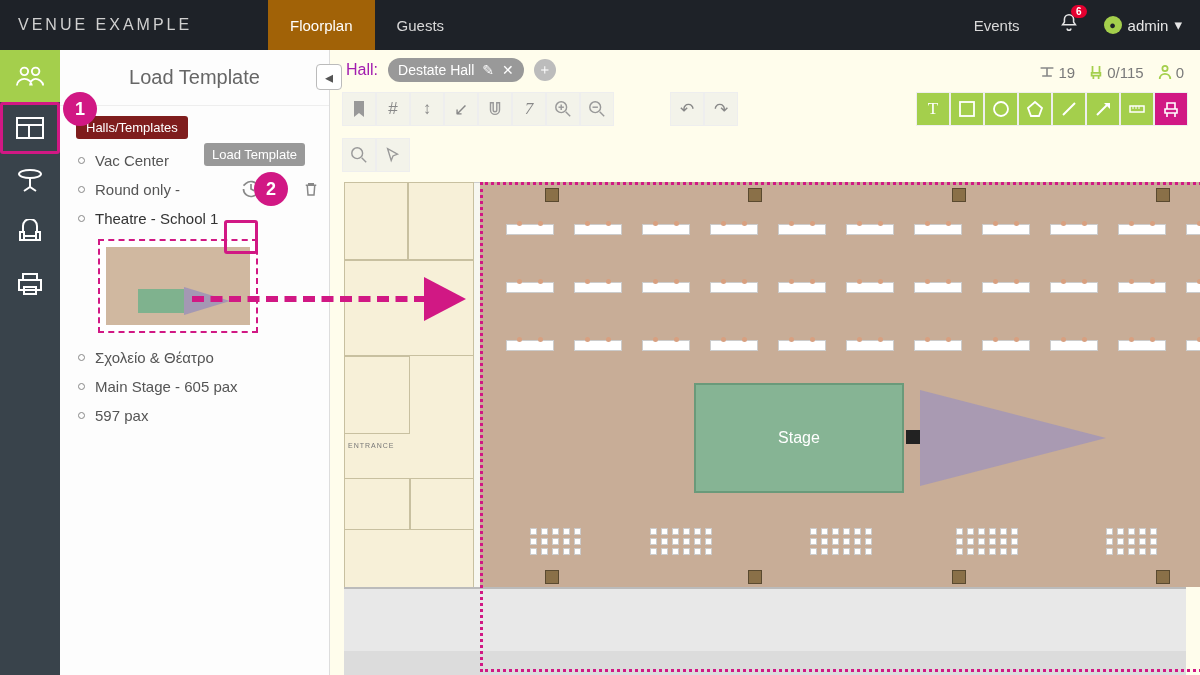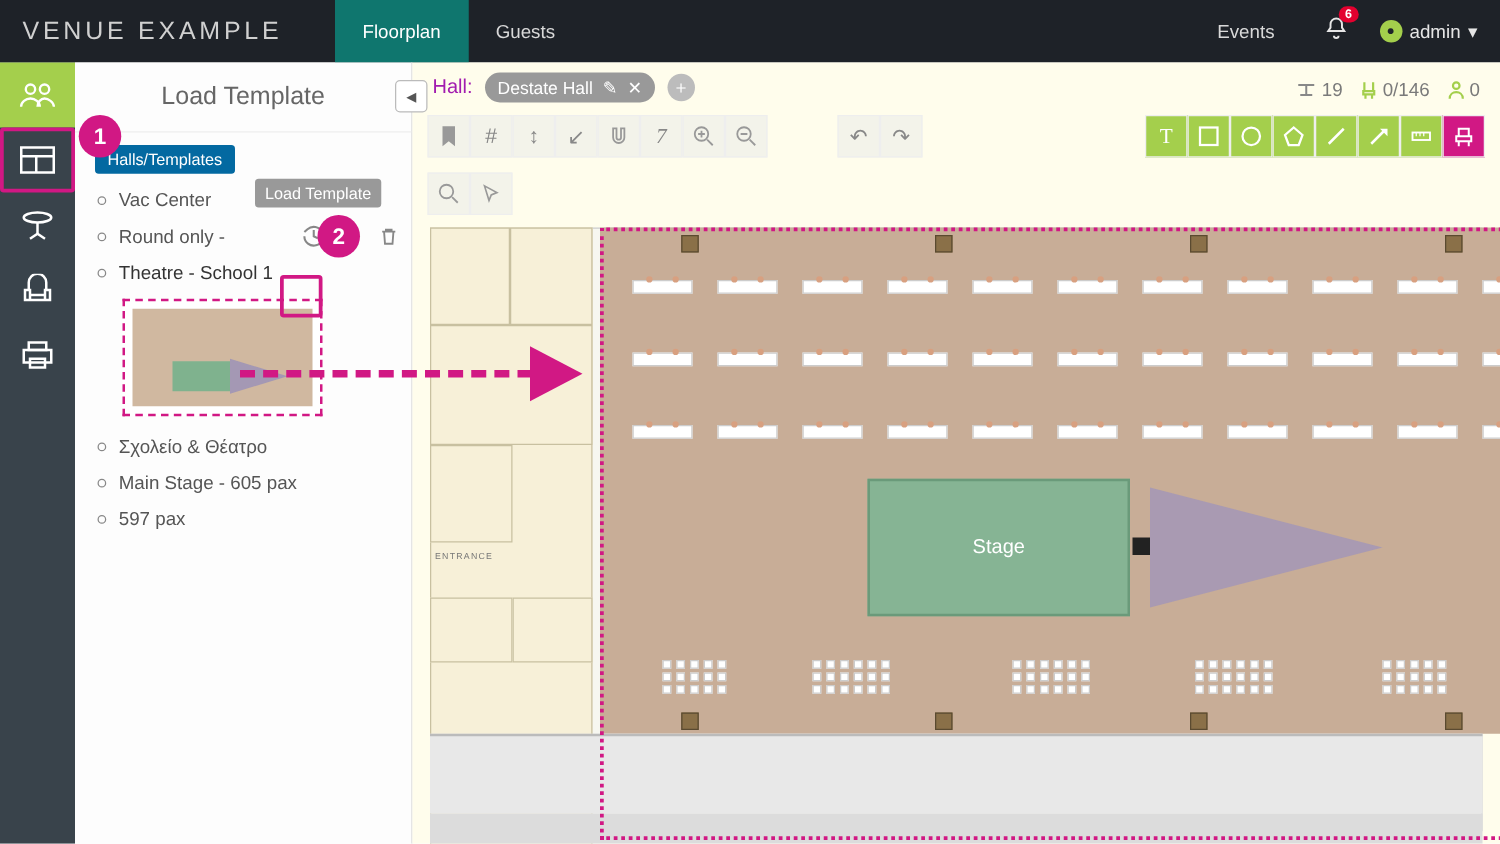--- a/index.html
+++ b/index.html
@@ -1,38 +1,38 @@
 <!DOCTYPE html>
 <html><head>
 <meta charset="utf-8">
 <style>
   *{box-sizing:border-box;margin:0;padding:0;font-family:Arial,Helvetica,sans-serif}
   body{width:1200px;height:675px;overflow:hidden;background:#fff;color:#666}
   
   .topnav{height:50px;background:#1e2228;display:flex;align-items:center;color:#cfcfcf;padding:0 18px;gap:10px}
-  .brand{font-size:20px;letter-spacing:3px;color:#d0d0d0;font-weight:400;width:240px}
+  .brand{font-size:16px;letter-spacing:3px;color:#d0d0d0;font-weight:400;width:240px}
   .tabs{display:flex;align-self:stretch}
   .tab{display:flex;align-items:center;padding:0 22px;font-size:15px;color:#d9d9d9;cursor:pointer}
-  .tab.active{background:#0f766e;color:#fff}
+  .tab.active{background:#a16207;color:#fff}
   .spacer{flex:1}
   .bell{position:relative;margin:0 14px}
   .badge{position:absolute;top:-7px;right:-7px;background:#e3002f;color:#fff;border-radius:10px;font-size:10px;padding:1px 5px;font-weight:bold}
   .user{display:flex;align-items:center;gap:6px;color:#e6e6e6;font-size:15px}
   .user-av{width:18px;height:18px;border-radius:50%;background:#a4cf4c;display:flex;align-items:center;justify-content:center;color:#1e2228;font-size:11px}
   
   .main{display:flex;height:625px}
   .rail{width:60px;background:#39434b;display:flex;flex-direction:column;align-items:center;padding-top:0}
   .rail .ritem{width:60px;height:52px;display:flex;align-items:center;justify-content:center;color:#fff;cursor:pointer}
   .rail .ritem.top{background:#a4cf4c}
   .rail .ritem.sel{border:3px solid #d11884;border-radius:3px}
   .rail svg{stroke:#fff;fill:none}
   
   .panel{width:270px;background:#fdfdfd;border-right:1px solid #ddd;display:flex;flex-direction:column;position:relative}
   .panel-hd{height:56px;display:flex;align-items:center;justify-content:center;font-size:20px;color:#666;border-bottom:1px solid #eee}
-  .pill-hd{position:absolute;left:16px;top:66px;background:#0369a1;color:#fff;font-size:13px;padding:4px 10px;border-radius:3px}
+  .pill-hd{position:absolute;left:16px;top:66px;background:#7f1d1d;color:#fff;font-size:13px;padding:4px 10px;border-radius:3px}
   .tlist{margin-top:36px;padding:4px 8px 0 14px}
   .titem{display:flex;align-items:center;gap:10px;padding:6px 4px;font-size:15px;color:#555;cursor:pointer;position:relative}
   .titem .dot{width:7px;height:7px;border:1.5px solid #888;border-radius:50%}
   .titem.active{color:#333}
   .thumb-wrap{margin:6px 0 10px 24px;position:relative}
   .thumb{width:160px;height:94px;border:2px dashed #d11884;background:#fff;position:relative;overflow:hidden}
   .thumb-inner{position:absolute;inset:6px;background:#d0b8a0}
   .thumb-stage{position:absolute;left:38px;top:48px;width:46px;height:24px;background:#7fb28e}
   .thumb-tri{position:absolute;left:84px;top:46px;width:0;height:0;border-top:14px solid transparent;border-bottom:14px solid transparent;border-left:46px solid rgba(120,120,200,0.5)}
   .row-icons{position:absolute;left:166px;top:-26px;display:flex;gap:8px;align-items:center}
@@ -216,21 +216,21 @@
           <span class="stat">
             <svg width="16" height="14" viewBox="0 0 20 16">
                 <path d="M2 3h16 M10 3v10 M4 13h12" stroke="#888" stroke-width="2" fill="none"></path>
               </svg>
             <span>19</span>
           </span>
           <span class="stat">
             <svg width="14" height="16" viewBox="0 0 16 18">
                 <path d="M4 2v8h8V2 M3 10h10v3H3z M5 13v4 M11 13v4" stroke="#a4cf4c" stroke-width="2" fill="none"></path>
               </svg>
-            <span>0/146</span>
+            <span>0/115</span>
           </span>
           <span class="stat">
             <svg width="14" height="16" viewBox="0 0 16 18">
                 <circle cx="8" cy="5" r="3" stroke="#a4cf4c" stroke-width="2" fill="none"></circle>
                 <path d="M2 17c0-4 3-6 6-6s6 2 6 6" stroke="#a4cf4c" stroke-width="2" fill="none"></path>
               </svg>
             <span>0</span>
           </span>
         </div>
       </div>

